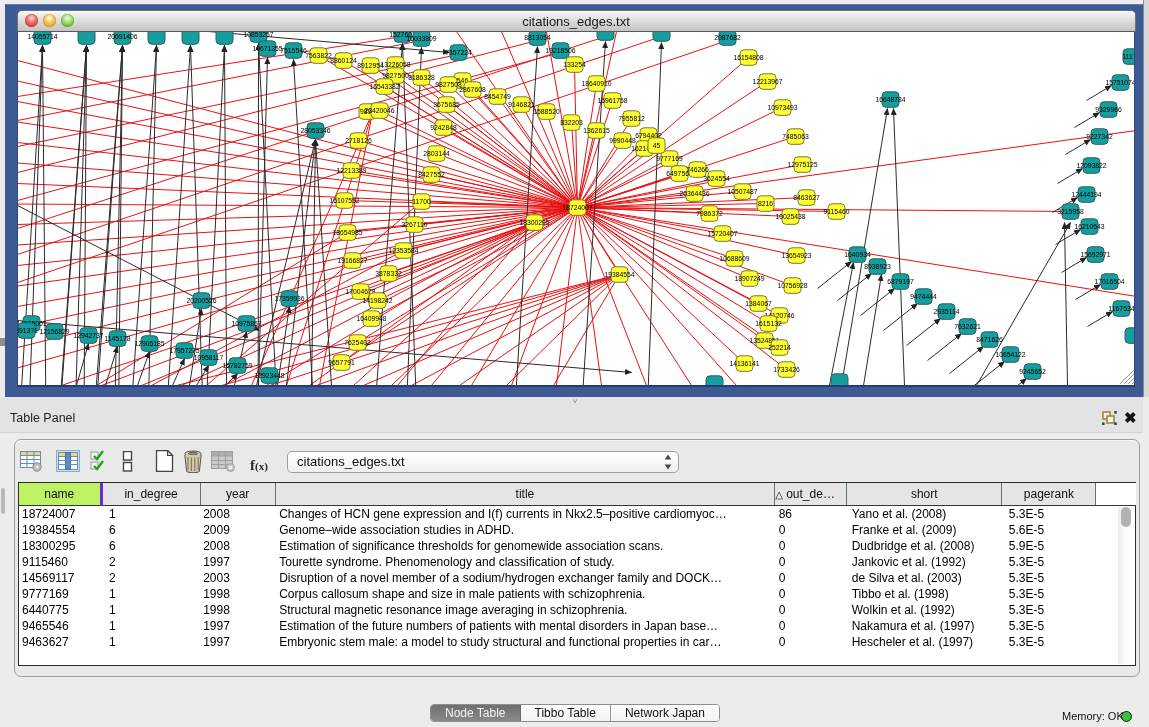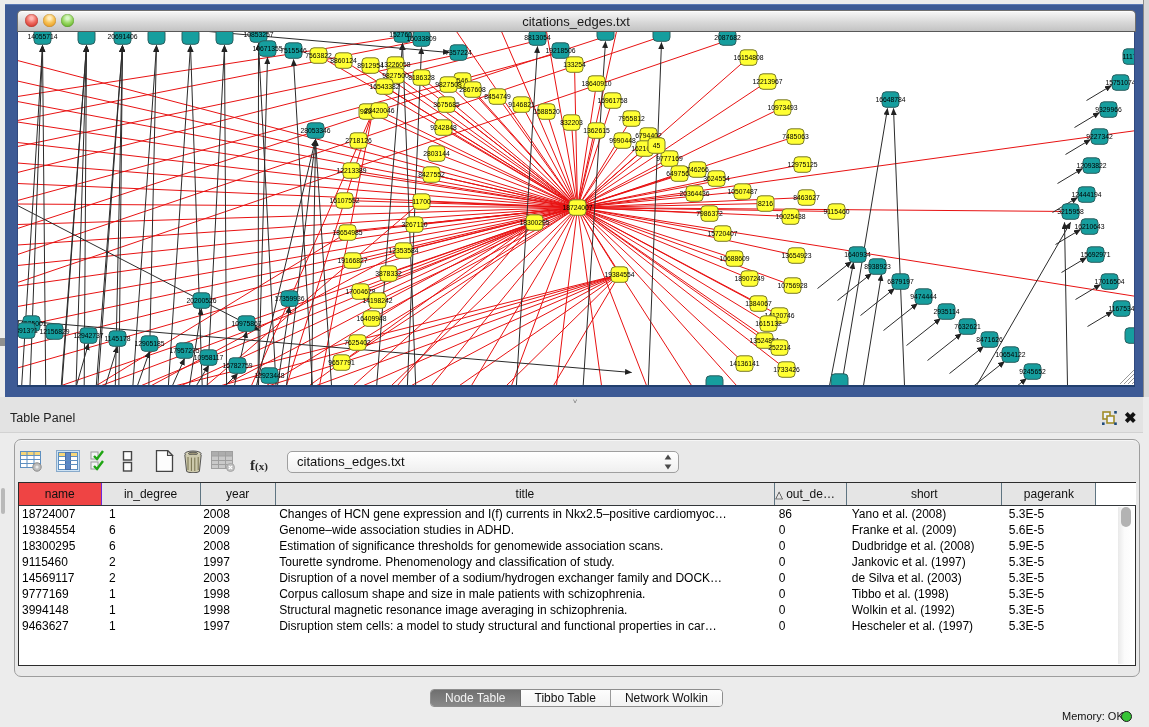--- a/index.html
+++ b/index.html
@@ -33,28 +33,28 @@
 #panel{left:14px;top:439px;width:1126px;height:238px;background:#e9e9e9;border:1px solid #9d9d9d;border-radius:7px;box-shadow:inset 0 1px 0 #f6f6f6}
 
 .ticon{position:absolute;top:450px}
 #combo{left:287px;top:450.5px;width:392px;height:22px;background:linear-gradient(#ffffff,#efefef);border:1px solid #9f9f9f;border-radius:5px}
 #combotext{left:297px;top:454px;font-size:13px;color:#111}
 #comboarr{left:663px;top:454px;width:10px;height:16px;color:#444}
 
 #tablewrap{left:18px;top:481.5px;width:1117.5px;height:184.5px;background:#fff;border:1px solid #2c2c2c}
 table{border-collapse:collapse;table-layout:fixed;width:1117px;font-size:12px}
 th{background:#e5e5e5;font-weight:normal;border-right:1px solid #5f7582;border-bottom:1px solid #33373a;height:23px;padding:0;font-size:12px;color:#111;overflow:hidden;white-space:nowrap}
-th.c1{background:#ef4444;border-right:1px solid #6d28d9}
+th.c1{background:#bef264;border-right:3px solid #6d28d9}
 td{height:16px;padding:0 0 0 3px;font-size:12px;color:#000;overflow:hidden;white-space:nowrap}
 td.c2{padding-left:8px}td.c3{padding-left:3px}td.c4{padding-left:4px}td.c5{padding-left:4px}td.c6{padding-left:5px}td.c7{padding-left:7px}
 
 #vsb{left:1118px;top:507px;width:16px;height:157px;background:linear-gradient(90deg,#e9e9e9,#fbfbfb 40%,#fff)}
 #vsbthumb{left:1121px;top:507px;width:10px;height:20px;background:#b3b3b3;border-radius:5px}
 
-#tabs{left:430px;top:689px;height:18px;display:flex;border:1px solid #8d8d8d;border-radius:4px;overflow:hidden;background:#fff}
+#tabs{left:430px;top:704px;height:18px;display:flex;border:1px solid #8d8d8d;border-radius:4px;overflow:hidden;background:#fff}
 .tab{height:18px;line-height:17px;font-size:12px;padding:0 14px;color:#111;background:linear-gradient(#fdfdfd,#f1f1f1);border-right:1px solid #9a9a9a}
 .tab.sel{background:linear-gradient(#6f6f6f,#8c8c8c);color:#f3f3f3;border-right:1px solid #6a6a6a}
 #tabs .last{border-right:none}
 
 #mem{left:1062px;top:710px;font-size:11px;color:#111}
 #memdot{left:1121px;top:710.5px;width:11px;height:11px;border-radius:50%;background:#35c435;border:1px solid #1c1c1c}
 
 #lnub{left:0.5px;top:488px;width:4px;height:26px;background:#b9b9b9;border-radius:2px}
 #lmark{left:0px;top:338px;width:5px;height:8px;background:#8f8f8f}
 </style></head>
@@ -678,21 +678,21 @@
             <td class="c6">Dudbridge et al. (2008)</td>
             <td class="c7">5.9E-5</td>
             <td class="c8"></td>
           </tr>
 <tr>
             <td class="c1">9115460</td>
             <td class="c2">2</td>
             <td class="c3">1997</td>
             <td class="c4">Tourette syndrome. Phenomenology and classification of study.</td>
             <td class="c5">0</td>
-            <td class="c6">Jankovic et al. (1997)</td>
+            <td class="c6">Jankovic et al. (1992)</td>
             <td class="c7">5.3E-5</td>
             <td class="c8"></td>
           </tr>
 <tr>
             <td class="c1">14569117</td>
             <td class="c2">2</td>
             <td class="c3">2003</td>
             <td class="c4">Disruption of a novel member of a sodium/hydrogen exchanger family and DOCK…</td>
             <td class="c5">0</td>
             <td class="c6">de Silva et al. (2003)</td>
@@ -703,46 +703,56 @@
             <td class="c1">9777169</td>
             <td class="c2">1</td>
             <td class="c3">1998</td>
             <td class="c4">Corpus callosum shape and size in male patients with schizophrenia.</td>
             <td class="c5">0</td>
             <td class="c6">Tibbo et al. (1998)</td>
             <td class="c7">5.3E-5</td>
             <td class="c8"></td>
           </tr>
 <tr>
-            <td class="c1">3994148</td>
+            <td class="c1">6440775</td>
             <td class="c2">1</td>
             <td class="c3">1998</td>
             <td class="c4">Structural magnetic resonance image averaging in schizophrenia.</td>
             <td class="c5">0</td>
             <td class="c6">Wolkin et al. (1992)</td>
             <td class="c7">5.3E-5</td>
             <td class="c8"></td>
           </tr>
 <tr>
+            <td class="c1">9465546</td>
+            <td class="c2">1</td>
+            <td class="c3">1997</td>
+            <td class="c4">Estimation of the future numbers of patients with mental disorders in Japan base…</td>
+            <td class="c5">0</td>
+            <td class="c6">Nakamura et al. (1997)</td>
+            <td class="c7">5.3E-5</td>
+            <td class="c8"></td>
+          </tr>
+<tr>
             <td class="c1">9463627</td>
             <td class="c2">1</td>
             <td class="c3">1997</td>
-            <td class="c4">Disruption stem cells: a model to study structural and functional properties in car…</td>
+            <td class="c4">Embryonic stem male: a model to study structural and functional properties in car…</td>
             <td class="c5">0</td>
             <td class="c6">Hescheler et al. (1997)</td>
             <td class="c7">5.3E-5</td>
             <td class="c8"></td>
           </tr>
     </tbody>
       </table>
   </div>
   <div class="abs" id="vsb"></div>
   <div class="abs" id="vsbthumb"></div>
   <div class="abs" id="tabs">
     <div class="tab sel">Node Table</div>
     <div class="tab">Tibbo Table</div>
-    <div class="tab last">Network Wolkin</div>
+    <div class="tab last">Network Japan</div>
   </div>
   <div class="abs" id="mem">Memory: OK</div>
   <div class="abs" id="memdot"></div>
   <div class="abs" id="lnub"></div>
   <div class="abs" id="lmark"></div>
 </div>
 
 </body></html>

